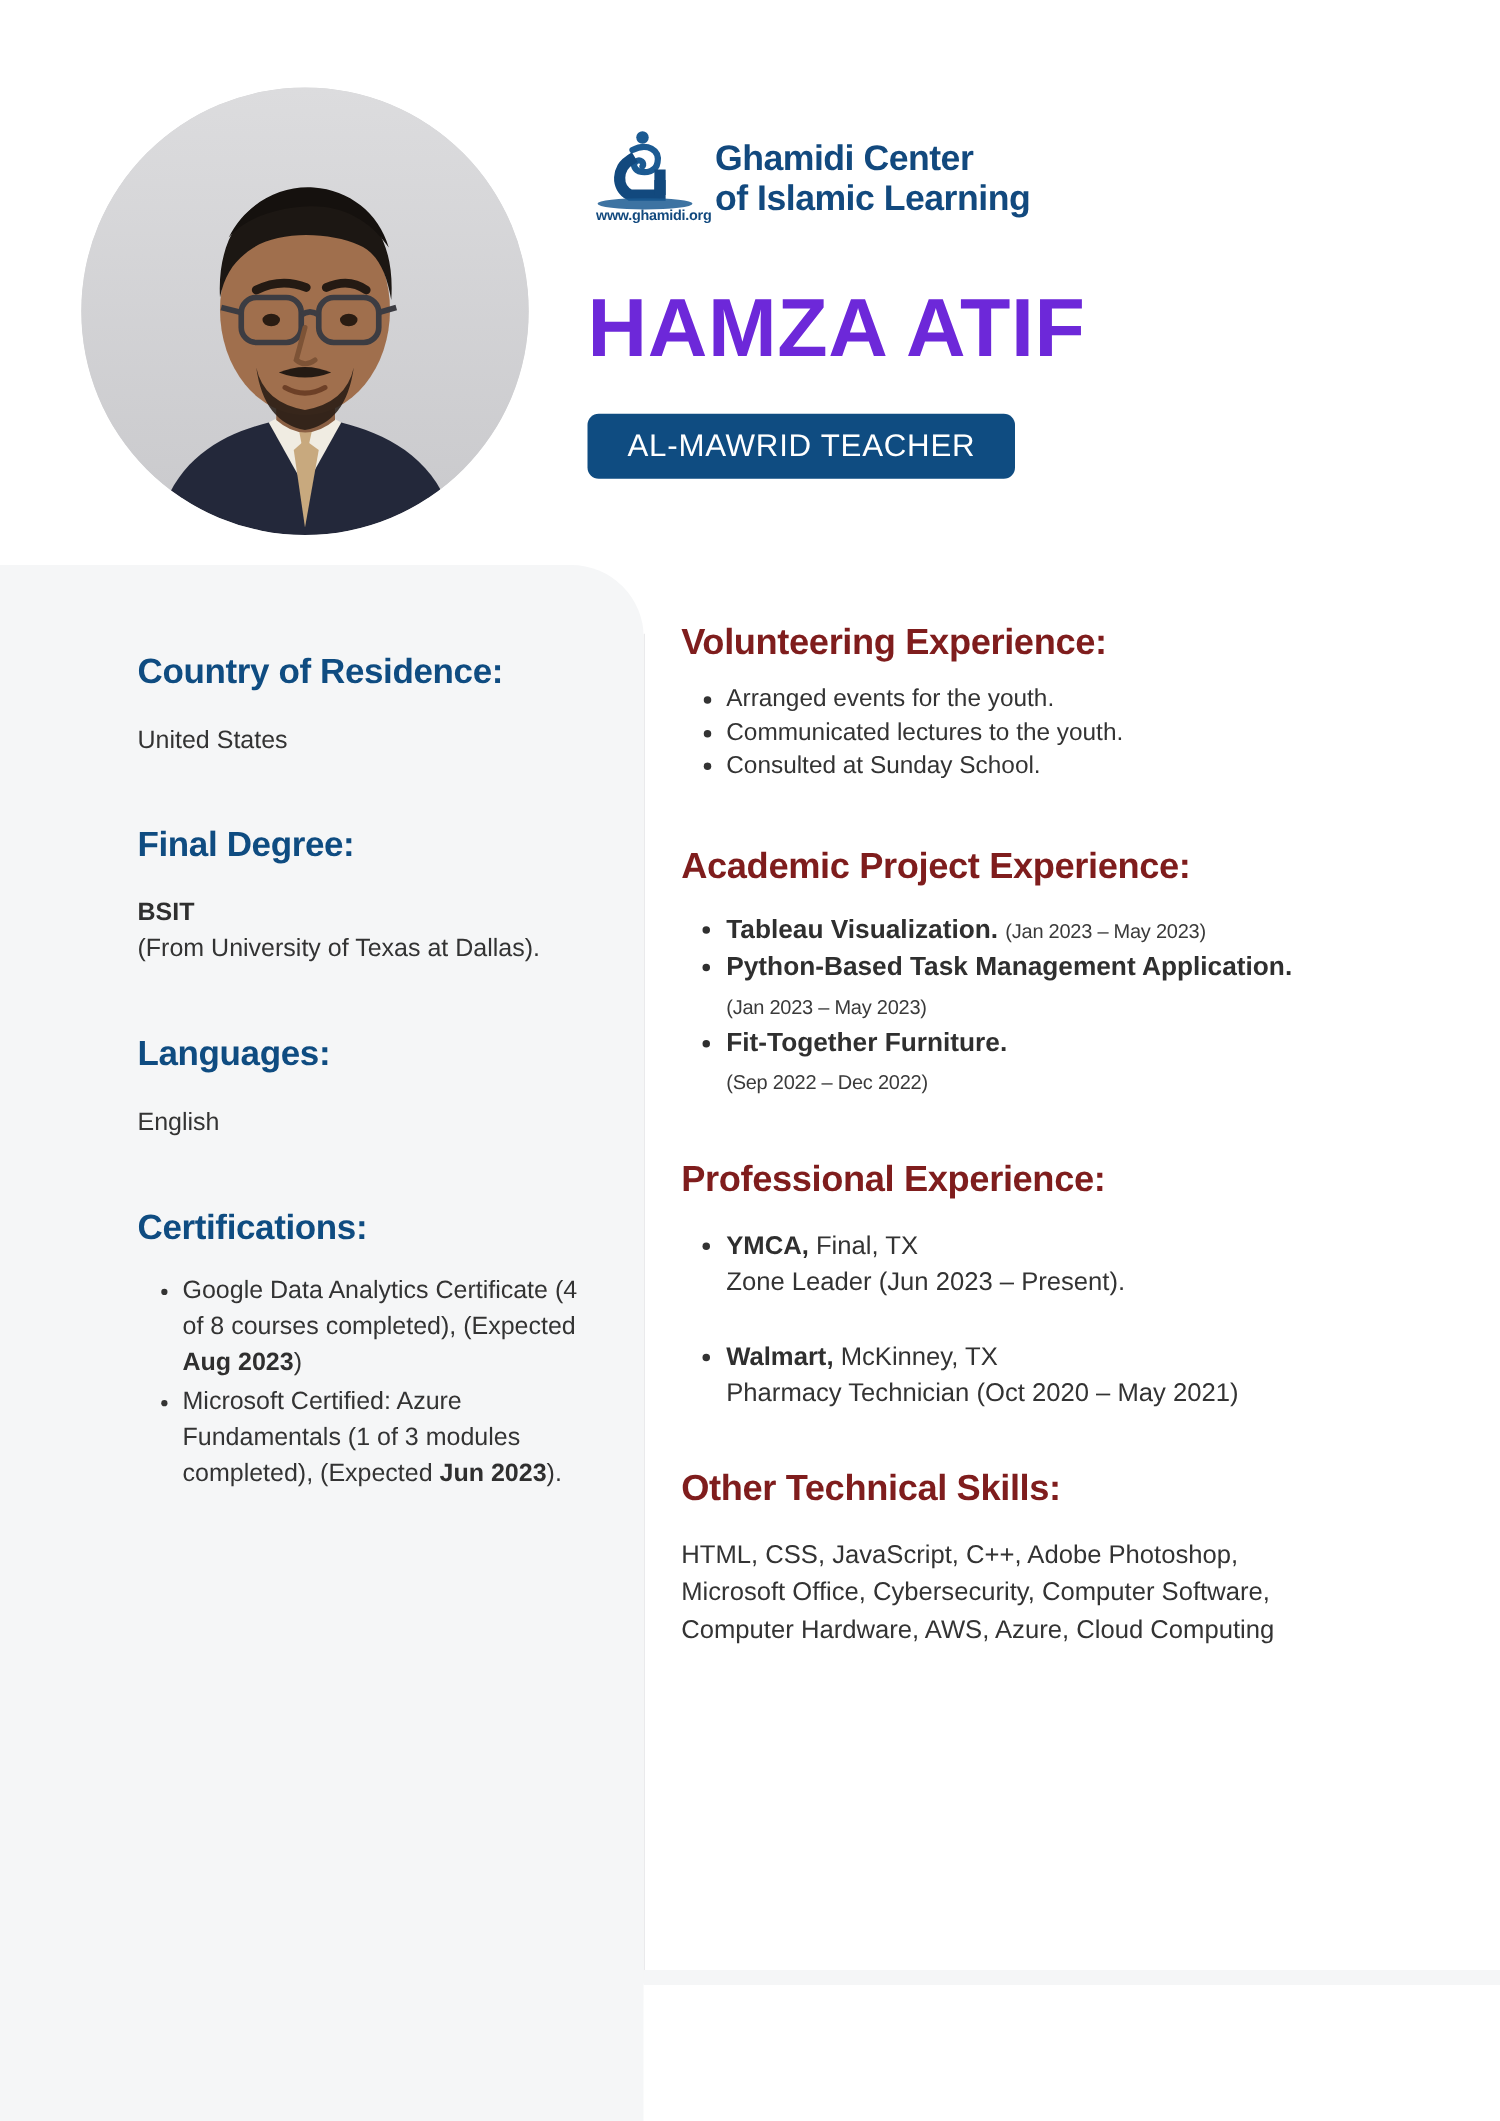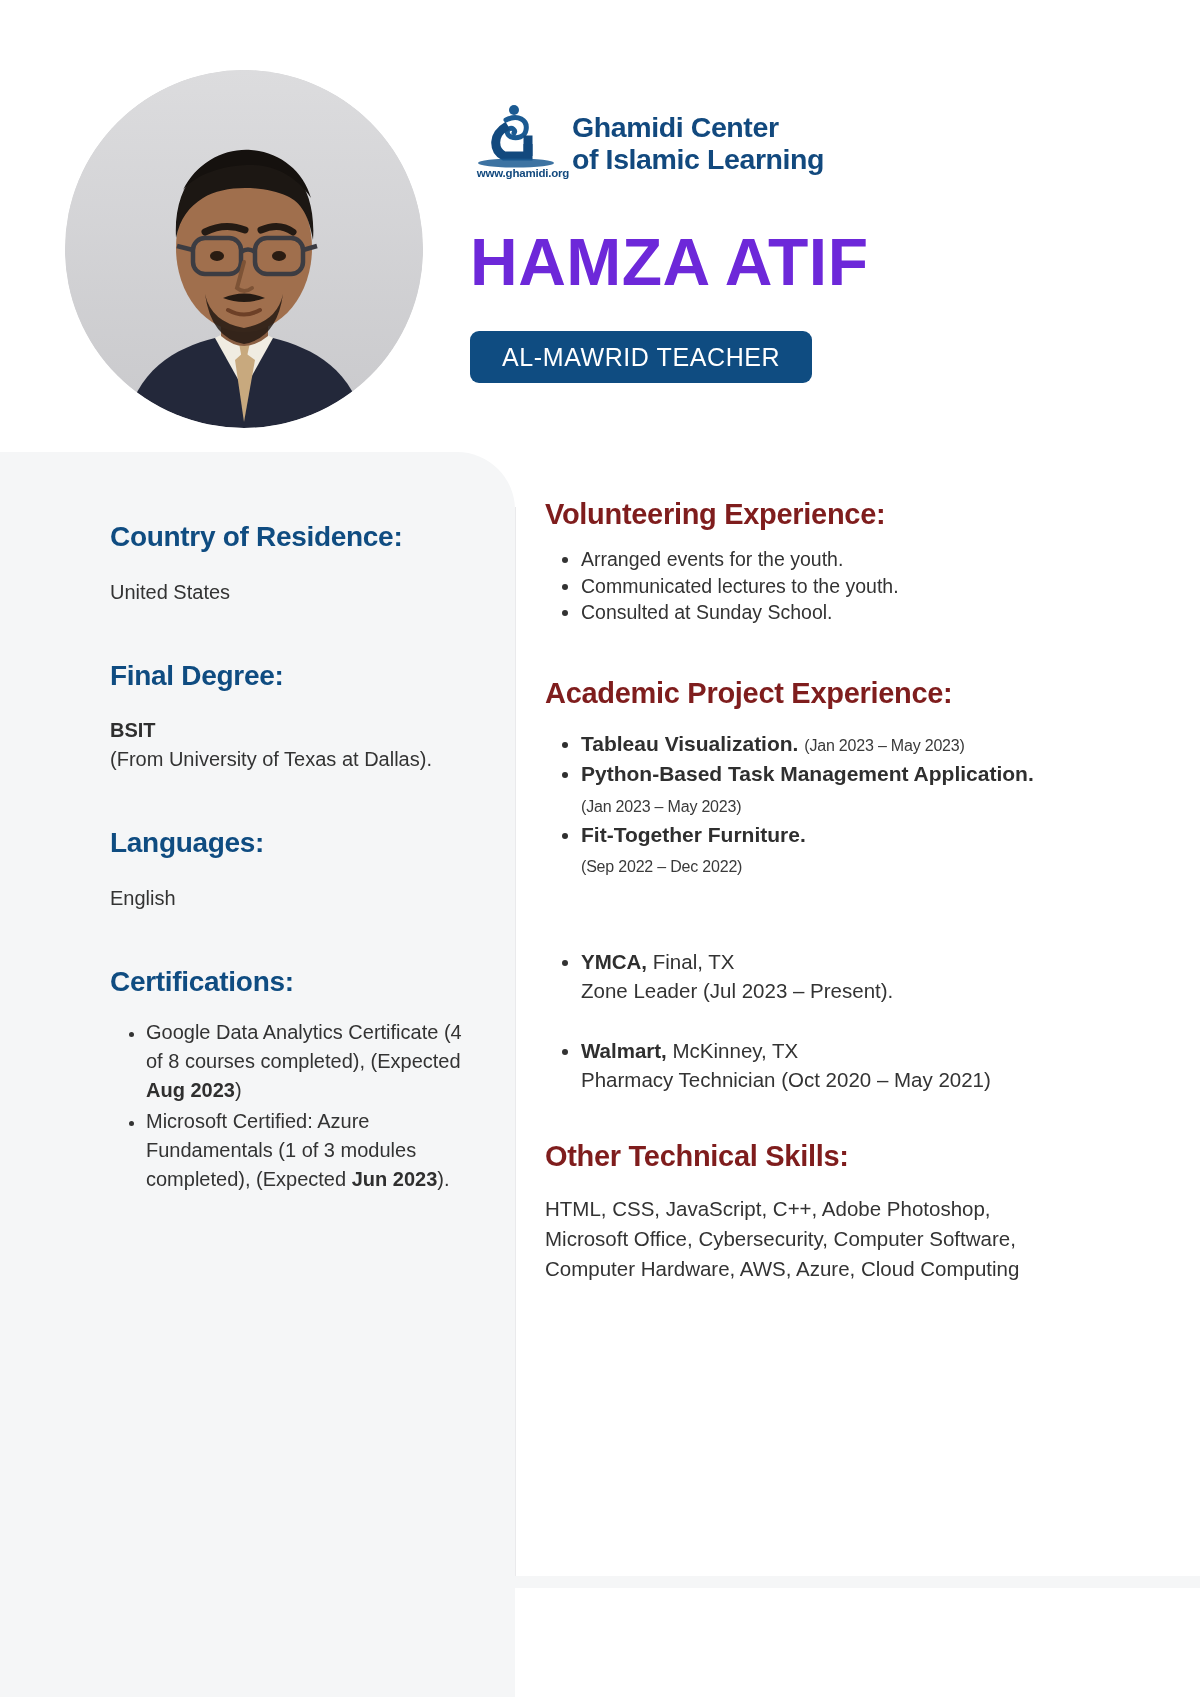--- a/index.html
+++ b/index.html
@@ -407,24 +407,25 @@
           <span class="date-sm">(Jan 2023 – May 2023)</span>
         </li>
         <li>
           <span>Fit-Together Furniture.</span><br>
           <span class="date-sm">(Sep 2022 – Dec 2022)</span>
         </li>
       </ul>
 
       <div class="rgap-46"></div>
 
+      <div class="r-h">Professional Experience:</div>
       <ul class="prof">
         <li>
           <span class="b">YMCA,</span><span> Final, TX</span><br>
-          <span>Zone Leader (Jul 2023 – Present).</span>
+          <span>Zone Leader (Jun 2023 – Present).</span>
         </li>
         <li>
           <span class="b">Walmart,</span><span> McKinney, TX</span><br>
           <span>Pharmacy Technician (Oct 2020 – May 2021)</span>
         </li>
       </ul>
 
       <div class="rgap-44"></div>
 
       <div class="r-h">Other Technical Skills:</div>

